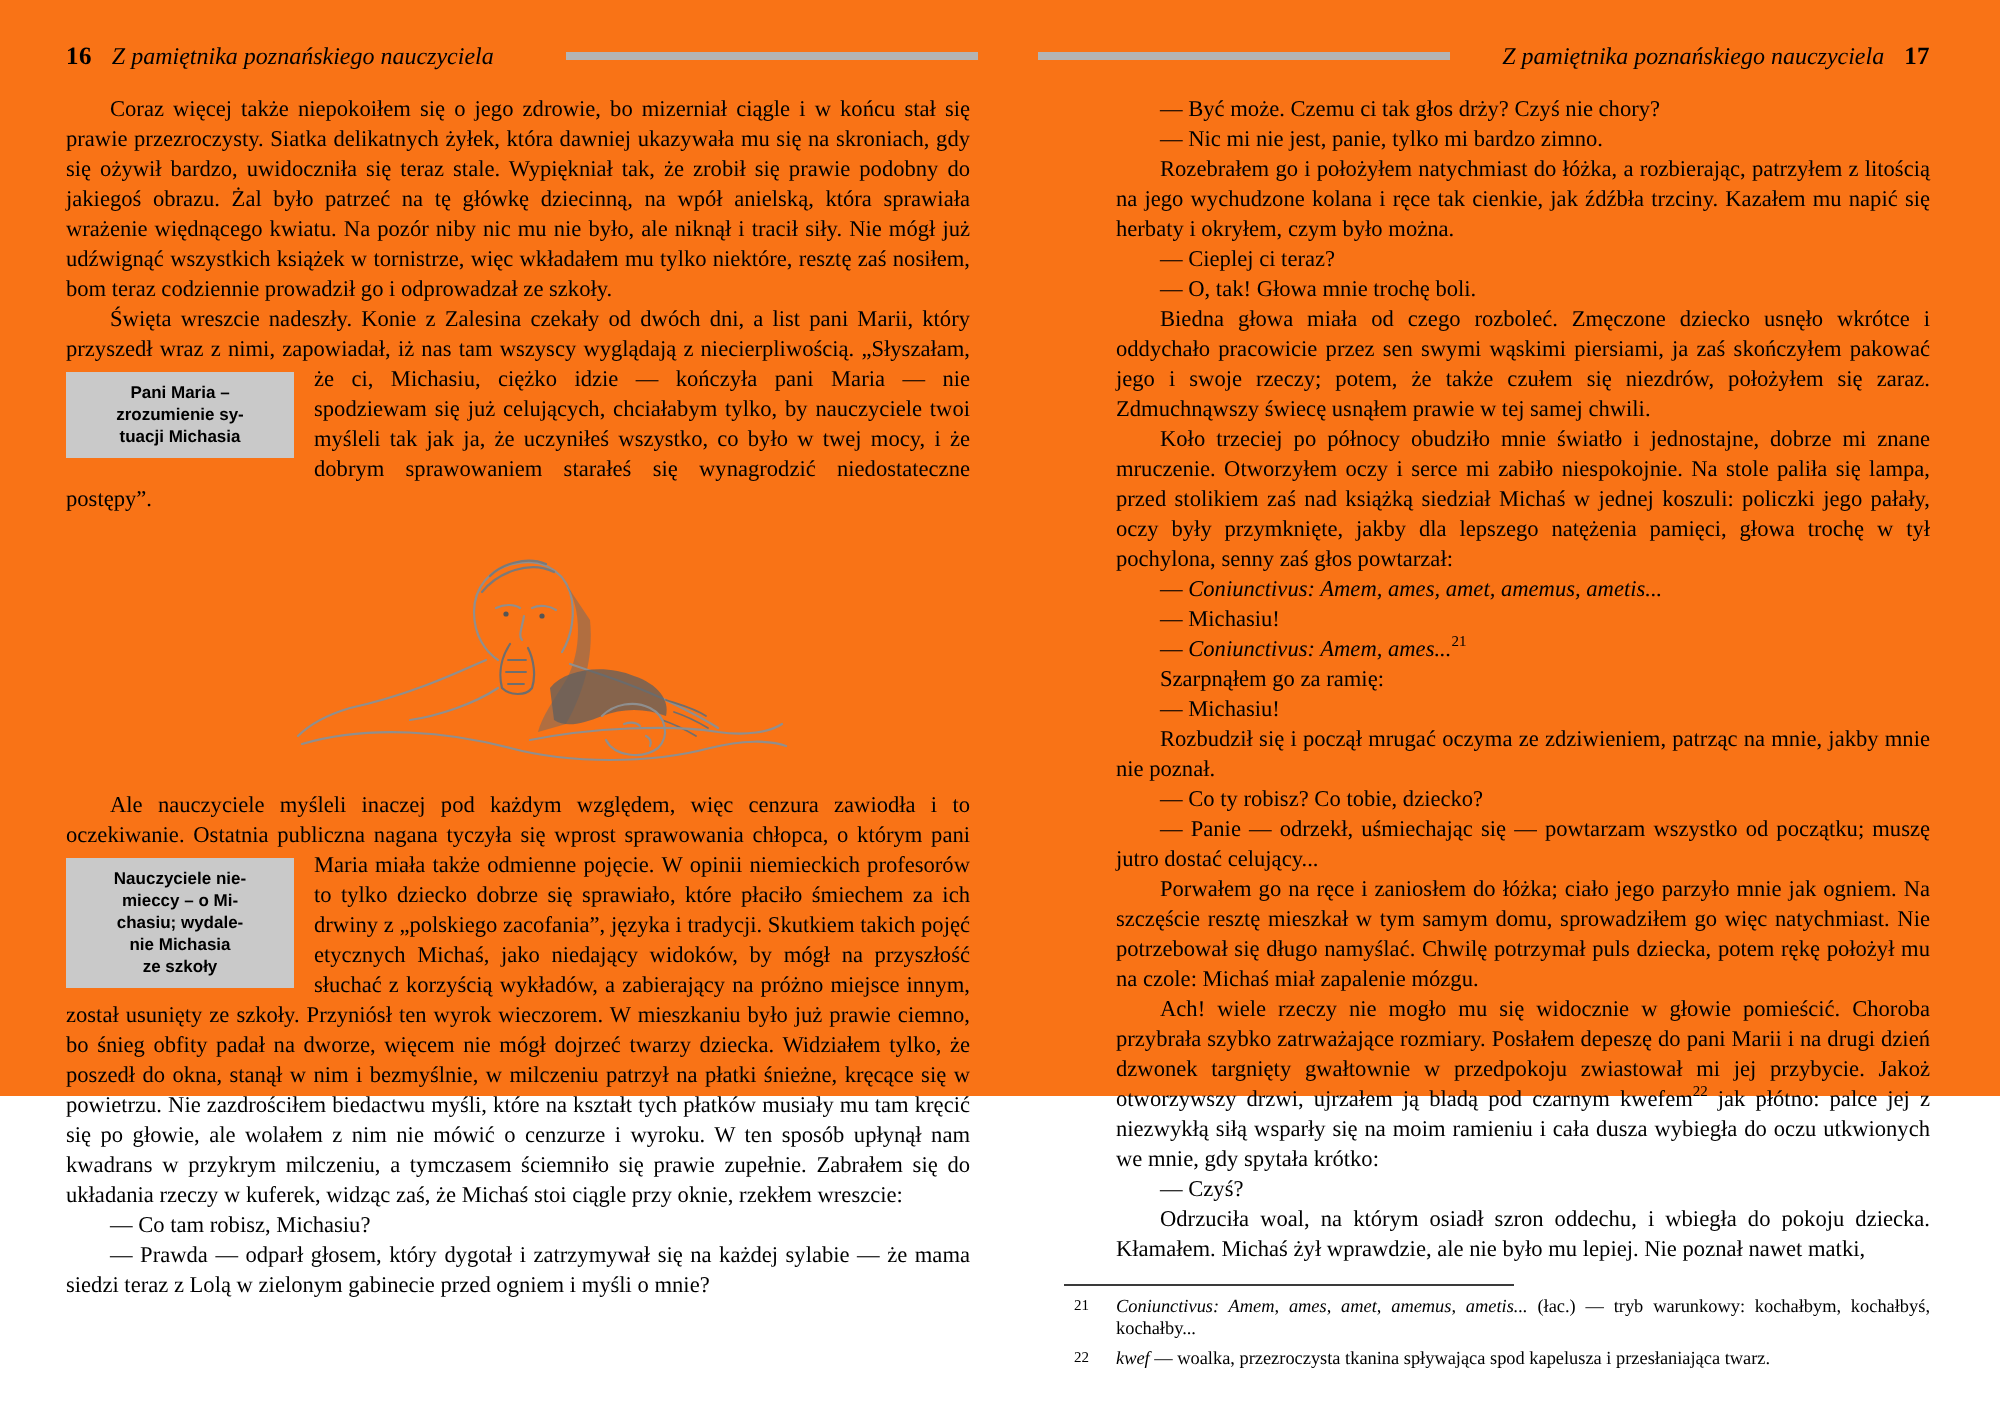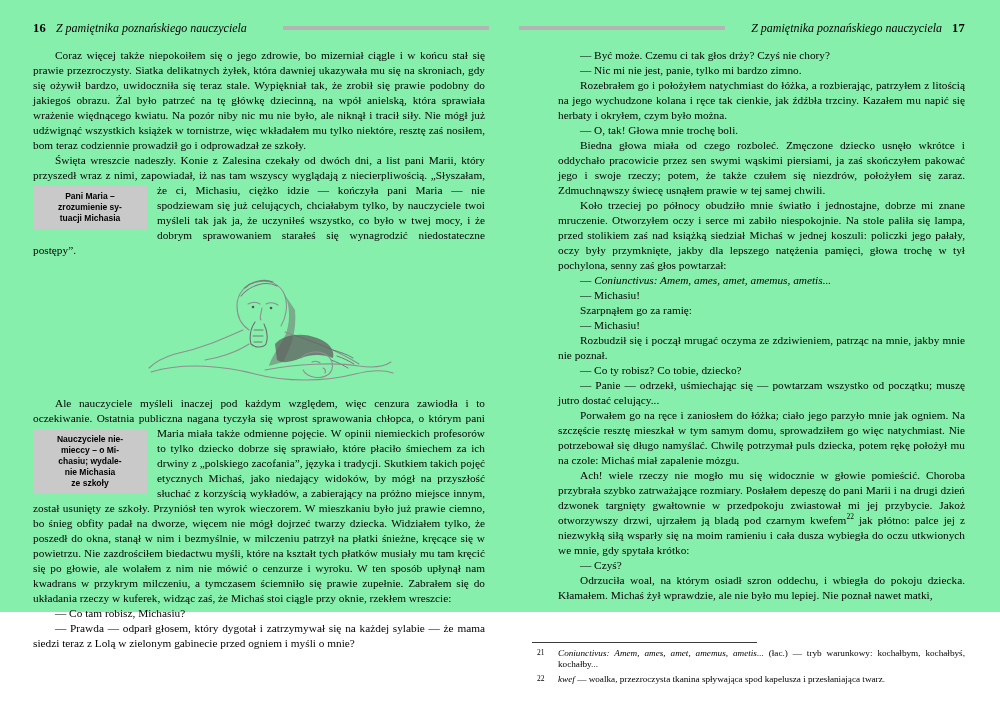--- a/index.html
+++ b/index.html
@@ -1,21 +1,21 @@
 <!DOCTYPE html>
 <html lang="pl"><head>
 <meta charset="utf-8">
 <style>
   html,body{margin:0;padding:0;}
   body{
     width:1000px;height:712px;background:#ffffff;color:#000;
     font-family:"Liberation Serif","DejaVu Serif",serif;
     -webkit-font-smoothing:antialiased;
   }
-  .spread{display:flex;width:1000px;height:612px;background:#86efac;}
+  .spread{display:flex;width:1000px;height:548px;background:#f97316;}
   .page{width:500px;height:712px;box-sizing:border-box;display:flex;flex-direction:column;overflow:hidden;}
   .page.left{padding:20px 15px 28px 33px;}
   .page.right{padding:20px 35px 24px 58px;}
 
   .page-header{display:flex;align-items:center;height:16px;flex:0 0 auto;margin-bottom:12px;}
   .page.right .page-header{justify-content:flex-end;}
   .pagenum{font-weight:bold;font-size:12.5px;letter-spacing:.2px;}
   .running-title{font-style:italic;font-size:12px;white-space:nowrap;}
   .page.left .running-title{margin-left:10px;}
   .page.left .header-rule{margin-left:36px;}
@@ -95,25 +95,27 @@
   <section class="page right">
     <header class="page-header">
       <span class="header-rule"></span>
       <span class="running-title">Z pamiętnika poznańskiego nauczyciela</span>
       <span class="pagenum">17</span>
     </header>
     <div class="body-text" id="right-body">
         <p class="para"><span>— Być może. Czemu ci tak głos drży? Czyś nie chory?</span></p>
         <p class="para"><span>— Nic mi nie jest, panie, tylko mi bardzo zimno.</span></p>
         <p class="para"><span>Rozebrałem go i położyłem natychmiast do łóżka, a rozbierając, patrzyłem z litością na jego wychudzone kolana i ręce tak cienkie, jak źdźbła trzciny. Kazałem mu napić się herbaty i okryłem, czym było można.</span></p>
+        <p class="para"><span>— Cieplej ci teraz?</span></p>
         <p class="para"><span>— O, tak! Głowa mnie trochę boli.</span></p>
         <p class="para"><span>Biedna głowa miała od czego rozboleć. Zmęczone dziecko usnęło wkrótce i oddychało pracowicie przez sen swymi wąskimi piersiami, ja zaś skończyłem pakować jego i swoje rzeczy; potem, że także czułem się niezdrów, położyłem się zaraz. Zdmuchnąwszy świecę usnąłem prawie w tej samej chwili.</span></p>
         <p class="para"><span>Koło trzeciej po północy obudziło mnie światło i jednostajne, dobrze mi znane mruczenie. Otworzyłem oczy i serce mi zabiło niespokojnie. Na stole paliła się lampa, przed stolikiem zaś nad książką siedział Michaś w jednej koszuli: policzki jego pałały, oczy były przymknięte, jakby dla lepszego natężenia pamięci, głowa trochę w tył pochylona, senny zaś głos powtarzał:</span></p>
         <p class="para"><span>— </span><span class="it">Coniunctivus: Amem, ames, amet, amemus, ametis...</span></p>
         <p class="para"><span>— Michasiu!</span></p>
+        <p class="para"><span>— </span><span class="it">Coniunctivus: Amem, ames...</span><sup>21</sup></p>
         <p class="para"><span>Szarpnąłem go za ramię:</span></p>
         <p class="para"><span>— Michasiu!</span></p>
         <p class="para"><span>Rozbudził się i począł mrugać oczyma ze zdziwieniem, patrząc na mnie, jakby mnie nie poznał.</span></p>
         <p class="para"><span>— Co ty robisz? Co tobie, dziecko?</span></p>
         <p class="para"><span>— Panie — odrzekł, uśmiechając się — powtarzam wszystko od początku; muszę jutro dostać celujący...</span></p>
         <p class="para"><span>Porwałem go na ręce i zaniosłem do łóżka; ciało jego parzyło mnie jak ogniem. Na szczęście resztę mieszkał w tym samym domu, sprowadziłem go więc natychmiast. Nie potrzebował się długo namyślać. Chwilę potrzymał puls dziecka, potem rękę położył mu na czole: Michaś miał zapalenie mózgu.</span></p>
         <p class="para"><span>Ach! wiele rzeczy nie mogło mu się widocznie w głowie pomieścić. Choroba przybrała szybko zatrważające rozmiary. Posłałem depeszę do pani Marii i na drugi dzień dzwonek targnięty gwałtownie w przedpokoju zwiastował mi jej przybycie. Jakoż otworzywszy drzwi, ujrzałem ją bladą pod czarnym kwefem</span><sup>22</sup><span> jak płótno: palce jej z niezwykłą siłą wsparły się na moim ramieniu i cała dusza wybiegła do oczu utkwionych we mnie, gdy spytała krótko:</span></p>
         <p class="para"><span>— Czyś?</span></p>
         <p class="para"><span>Odrzuciła woal, na którym osiadł szron oddechu, i wbiegła do pokoju dziecka. Kłamałem. Michaś żył wprawdzie, ale nie było mu lepiej. Nie poznał nawet matki,</span></p>
       </div>

